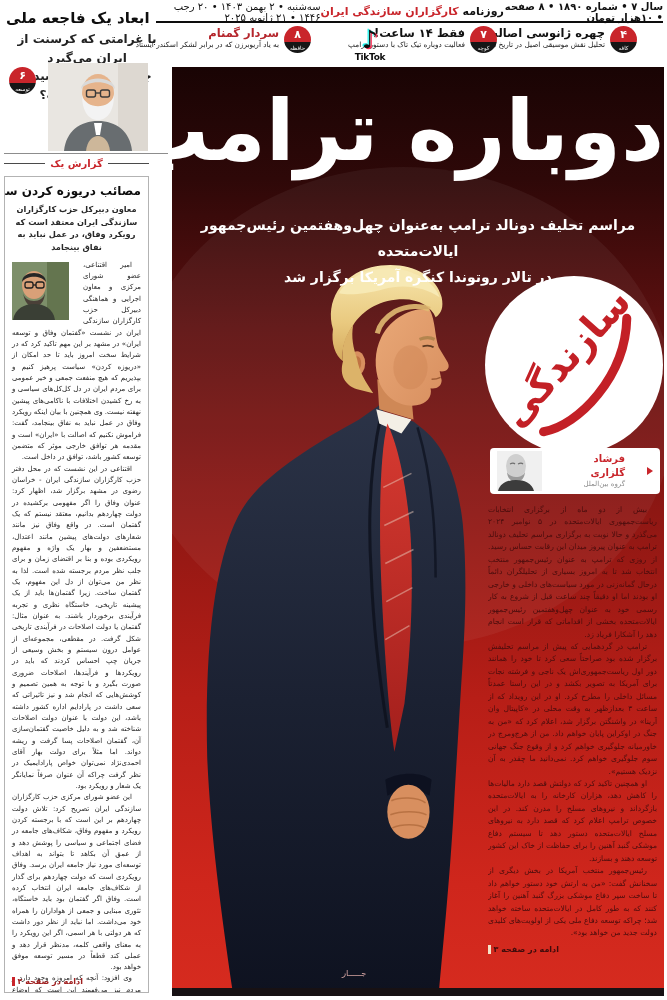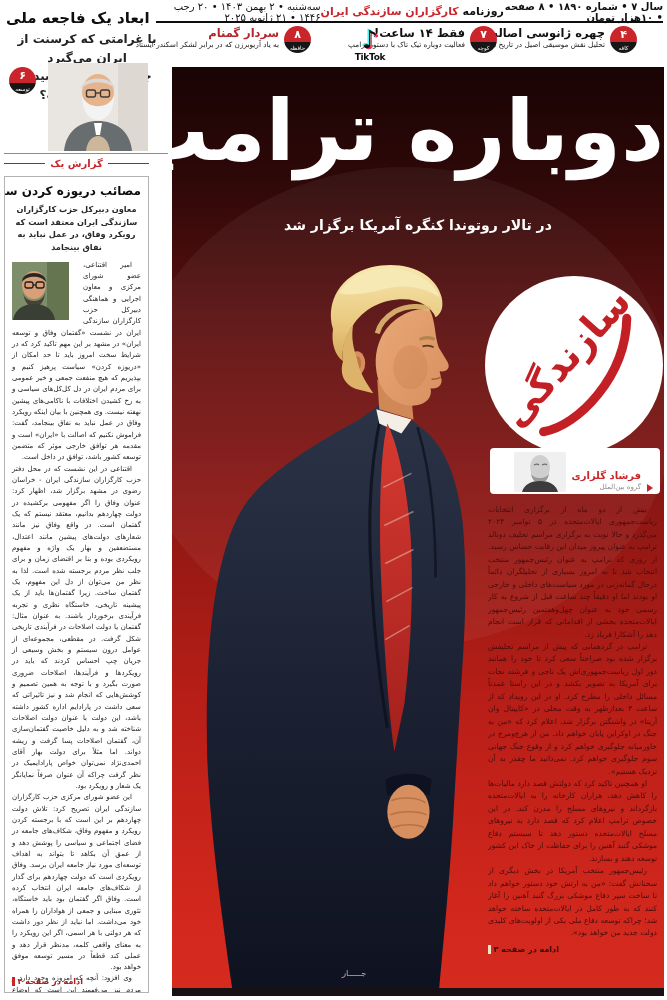--- a/index.html
+++ b/index.html
@@ -52,21 +52,21 @@
   
   .photo{position:absolute;left:172px;top:67px;width:492px;height:929px;overflow:hidden;
     background:linear-gradient(180deg,#190404 0%,#2e0808 12%,#5d1010 28%,#8e1713 48%,#b71e17 68%,#cf261c 88%,#d62b1f 100%);}
   .trump-svg{position:absolute;left:0;top:0;width:100%;height:100%;}
   .headline{position:absolute;top:20px;left:0;right:0;text-align:center;color:#ffffff;
     font-size:84px;font-weight:700;line-height:1.05;white-space:nowrap;}
   .dek{position:absolute;top:146px;left:6px;right:6px;text-align:center;color:#ffffff;
     font-size:14px;font-weight:700;line-height:1.85;}
   .logo{position:absolute;left:312px;top:208px;width:180px;height:181px;}
   .chip{position:absolute;left:318px;right:4px;top:381px;height:46px;background:#fff;border-radius:4px;
-    display:flex;direction:rtl;align-items:flex-end;padding:2px 7px;box-sizing:border-box;gap:6px;}
+    display:flex;direction:rtl;align-items:center;padding:2px 7px;box-sizing:border-box;gap:22px;}
   .chip .marker{width:0;height:0;border-top:4px solid transparent;border-bottom:4px solid transparent;border-left:6px solid #c9252b;}
   .chip .who{display:flex;flex-direction:column;text-align:right;}
   .chip .name{font-size:10px;font-weight:700;color:#c9252b;line-height:1.4;}
   .chip .grp{font-size:7px;color:#8d8d8d;line-height:1.3;}
   .chip .cphoto{width:52px;height:40px;overflow:hidden;}
   .article{position:absolute;left:316px;right:7px;top:437px;bottom:12px;overflow:hidden;
     font-size:7.6px;line-height:1.64;color:#4a0d0d;text-align:justify;}
   .article p{margin:0;text-indent:10px;}
   .ar-cont{display:flex;direction:ltr;align-items:center;gap:3px;margin-top:3px;}
   .ar-cont .bar{width:2.5px;height:9px;background:#f3e2c8;}
@@ -232,20 +232,21 @@
     <path d="M166,226 C176,208 200,198 226,202 C248,206 262,218 266,230 C252,220 230,216 210,222 C192,227 176,228 166,226 Z" fill="#f7e9b4"></path>
     <path d="M256,242 C248,238 234,238 222,244 C212,250 206,258 204,266" stroke="#e0ba72" stroke-width="5" fill="none" opacity="0.9"></path>
 
     <path d="M212,712 C226,704 248,704 258,712 L256,728 C244,720 226,720 214,728 Z" fill="#0d1120"></path>
     <ellipse cx="235" cy="744" rx="21" ry="27" fill="#d88f5f"></ellipse>
     <path d="M218,733 C226,729 244,729 252,735 M217,747 C227,743 245,743 253,747 M219,760 C228,756 244,756 251,760" stroke="#b06a3c" stroke-width="1.5" fill="none" opacity="0.8"></path>
   </svg>
 
   <div class="headline">دوباره ترامپ</div>
   <div class="dek">
+    <div>مراسم تحلیف دونالد ترامپ به‌عنوان چهل‌وهفتمین رئیس‌جمهور ایالات‌متحده</div>
     <div>در تالار روتوندا کنگره آمریکا برگزار شد</div>
   </div>
 
   <div class="logo">
     <svg viewBox="0 0 180 180" width="180" height="180">
       <circle cx="90" cy="90" r="89" fill="#ffffff"></circle>
       <g transform="rotate(-48 90 90)">
         <text x="90" y="92" text-anchor="middle" font-size="38" font-weight="bold" fill="#c32026" font-family="DejaVu Sans, sans-serif">سازندگی</text>
         <path d="M20,112 C48,134 116,136 160,98" stroke="#c32026" stroke-width="9" fill="none" stroke-linecap="round"></path>
       </g>

